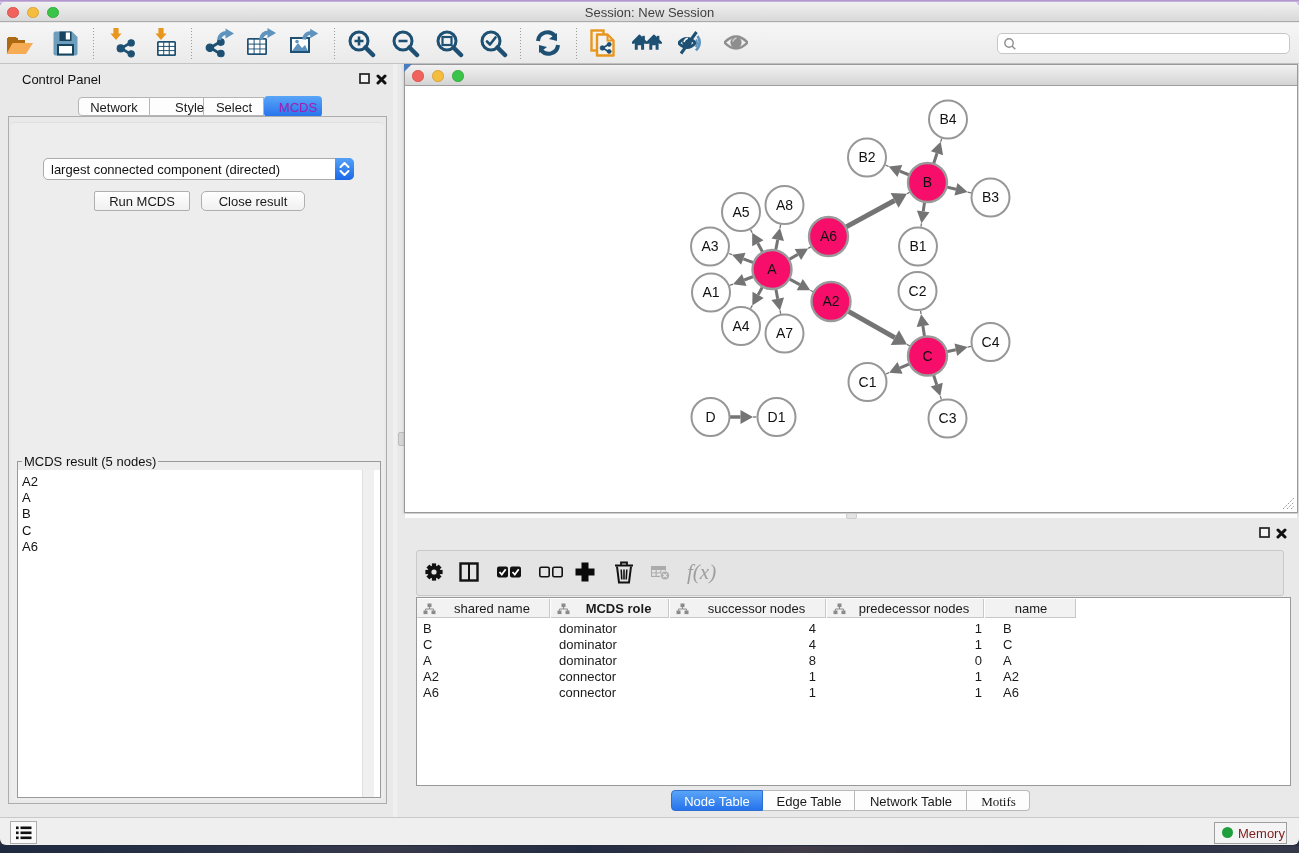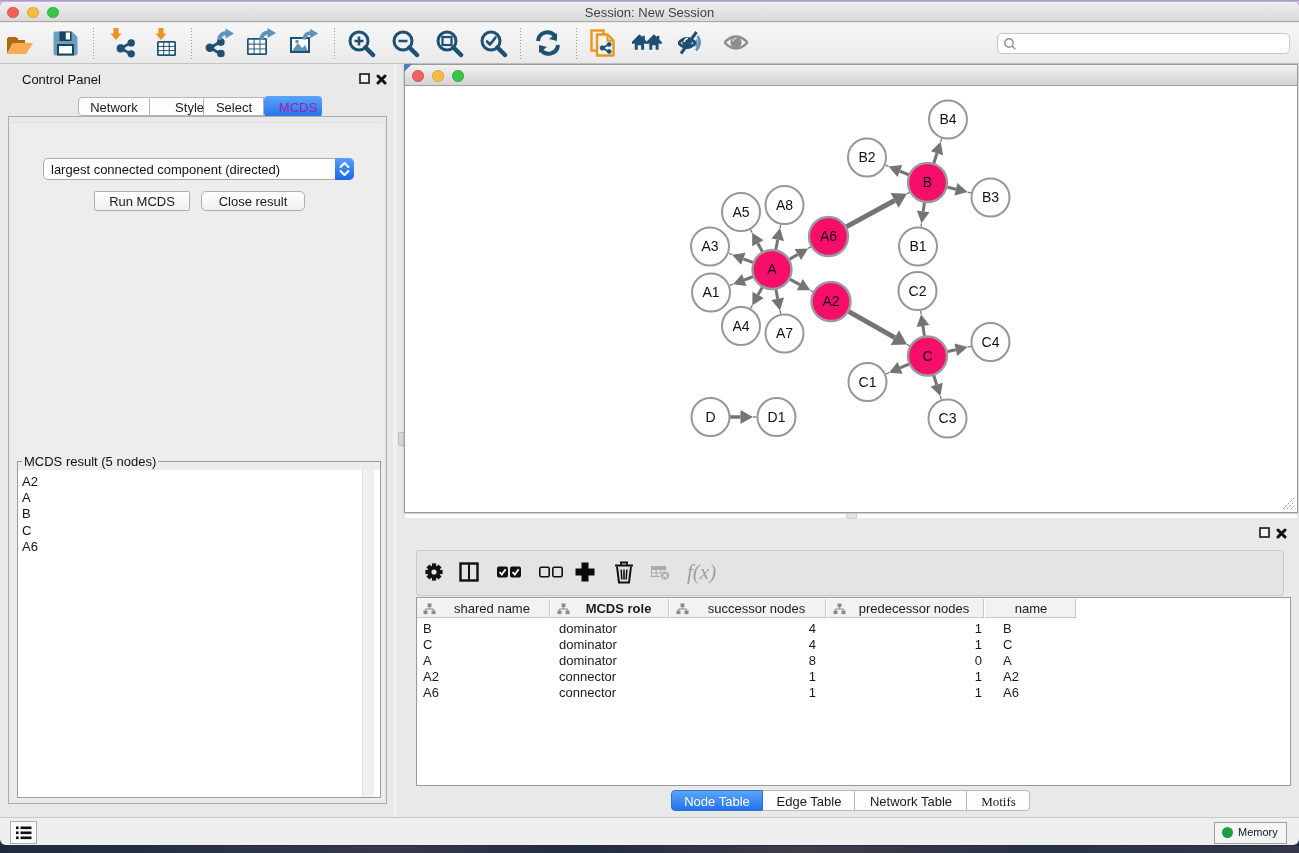--- a/index.html
+++ b/index.html
@@ -472,13 +472,13 @@
 <svg style="position:absolute;left:13px;top:822px" width="21" height="21" viewBox="0 0 21 21">
     <rect x="3" y="4.5" width="2.6" height="2.6" fill="#111"></rect>
     <rect x="7.5" y="4.5" width="11" height="2.6" fill="#111"></rect>
     <rect x="3" y="9.5" width="2.6" height="2.6" fill="#111"></rect>
     <rect x="7.5" y="9.5" width="11" height="2.6" fill="#111"></rect>
     <rect x="3" y="14.5" width="2.6" height="2.6" fill="#111"></rect>
     <rect x="7.5" y="14.5" width="11" height="2.6" fill="#111"></rect>
   </svg>
 <div class="abs" style="left:1214px;top:822px;width:73px;height:22px;background:#F4F4F4;border:1px solid #9F9F9F;"></div>
 <div class="abs" style="left:1222px;top:827px;width:11px;height:11px;border-radius:50%;background:#1E9E3C;"></div>
-<div class="abs" style="left:1238px;top:826px;font-size:11px;color:#0f172a;">Memory</div>
+<div class="abs" style="left:1238px;top:826px;font-size:13px;color:#7f1d1d;">Memory</div>
 
 </body></html>

